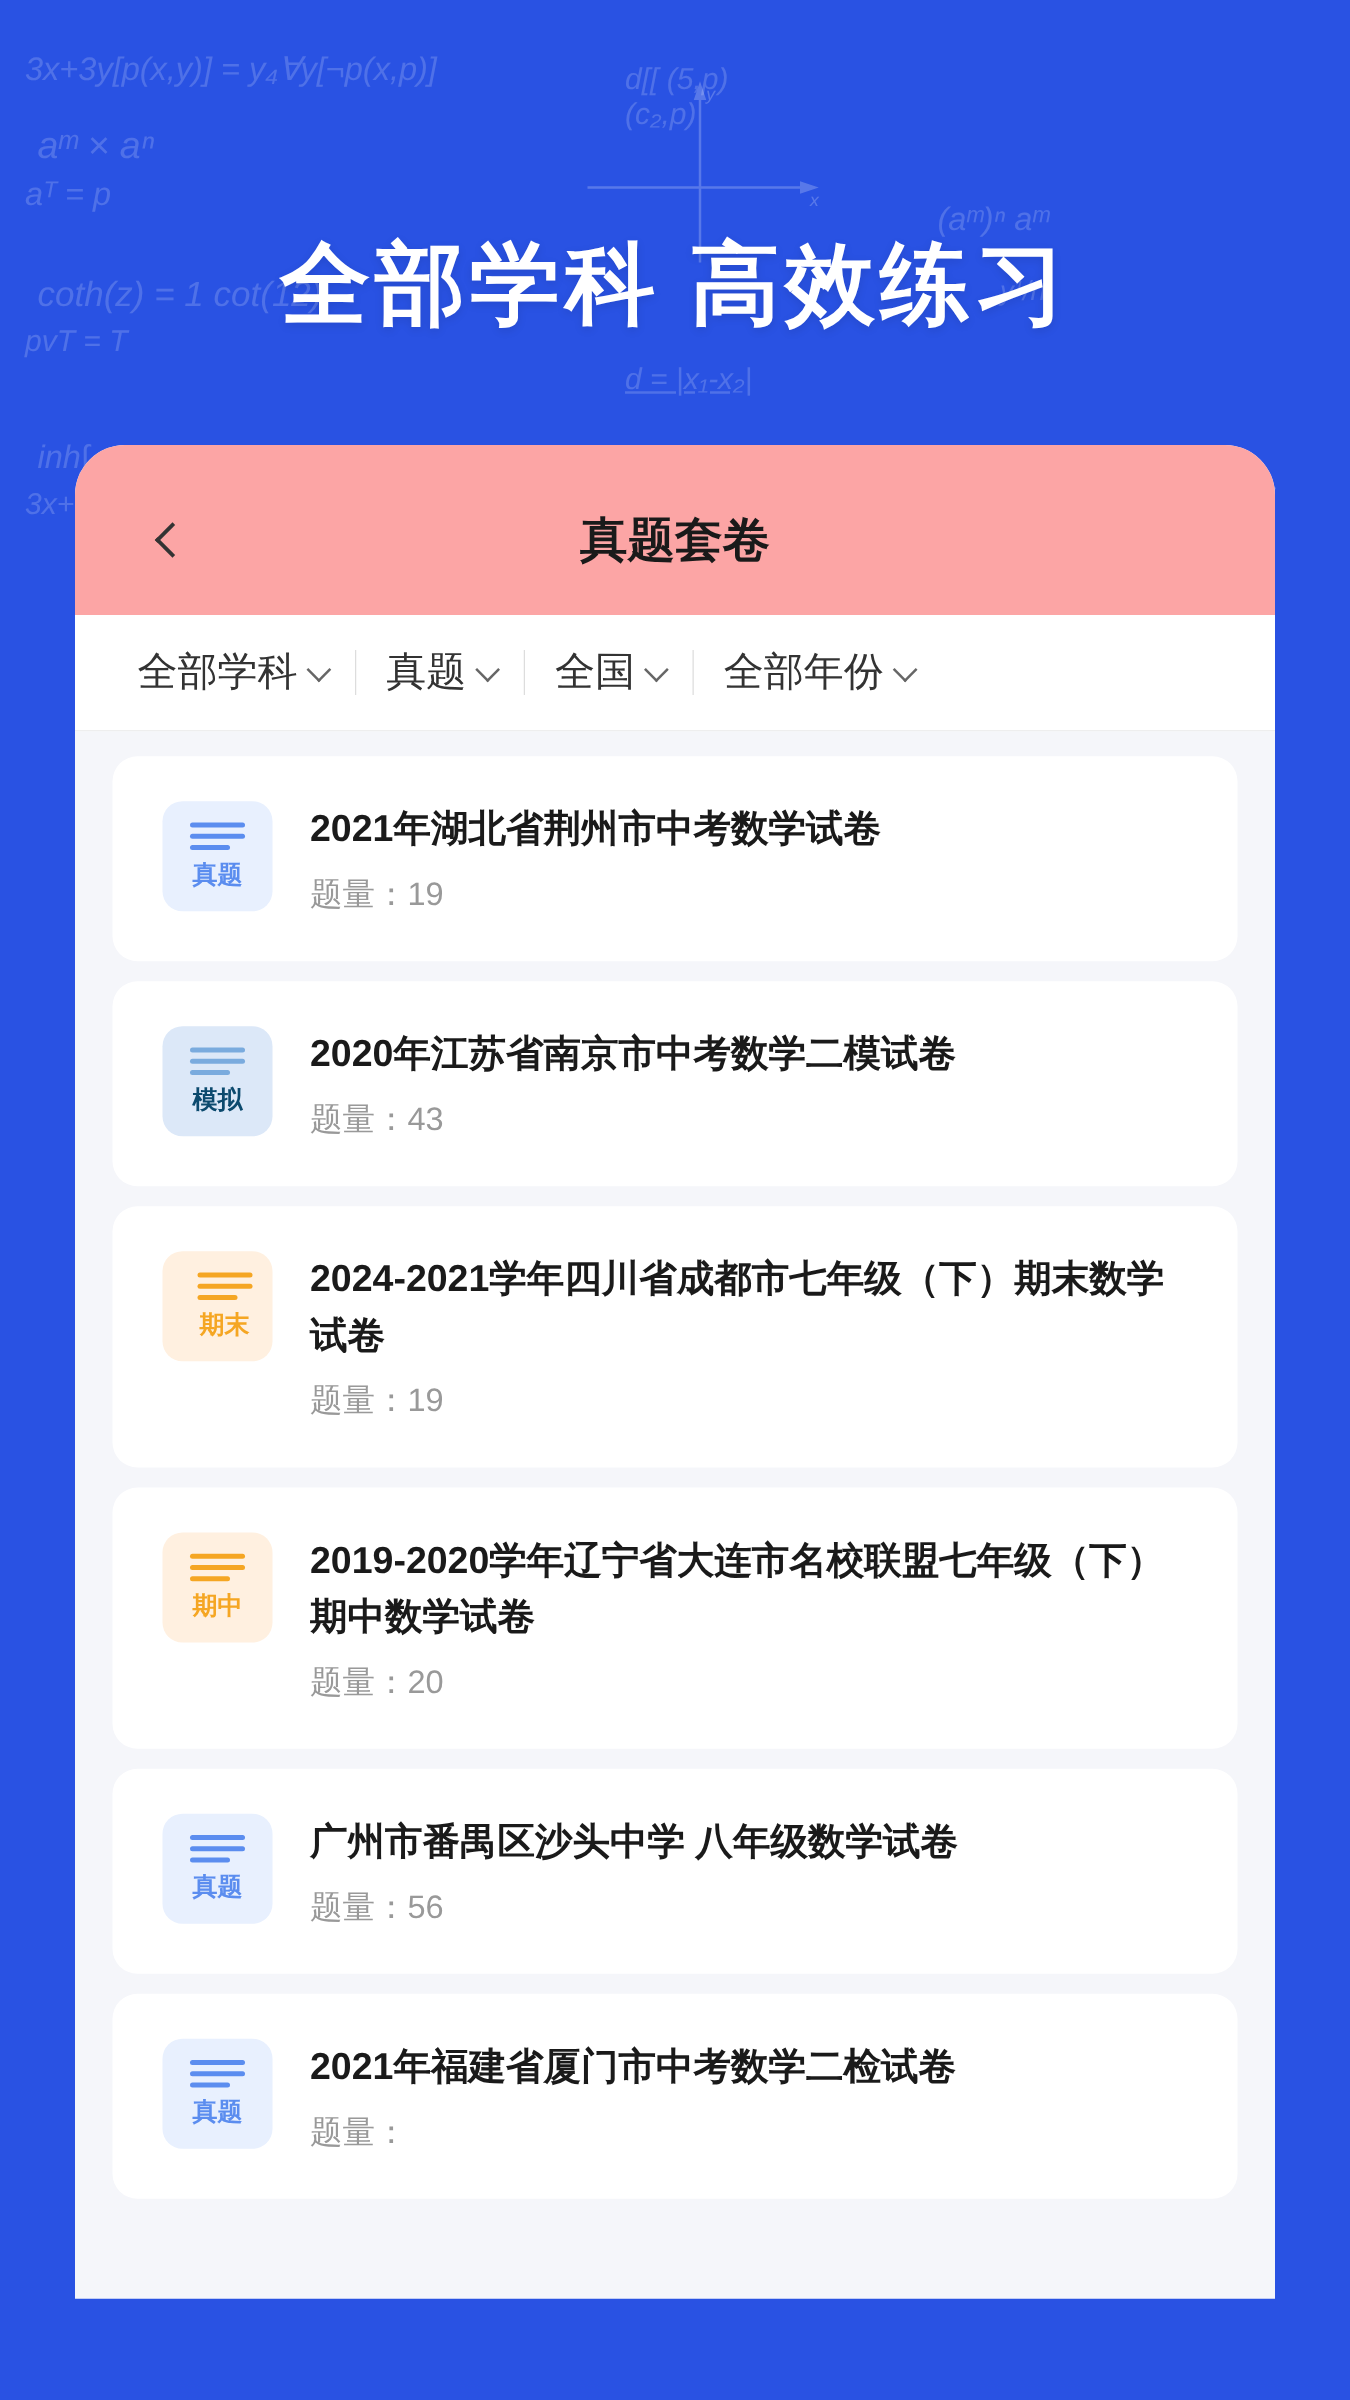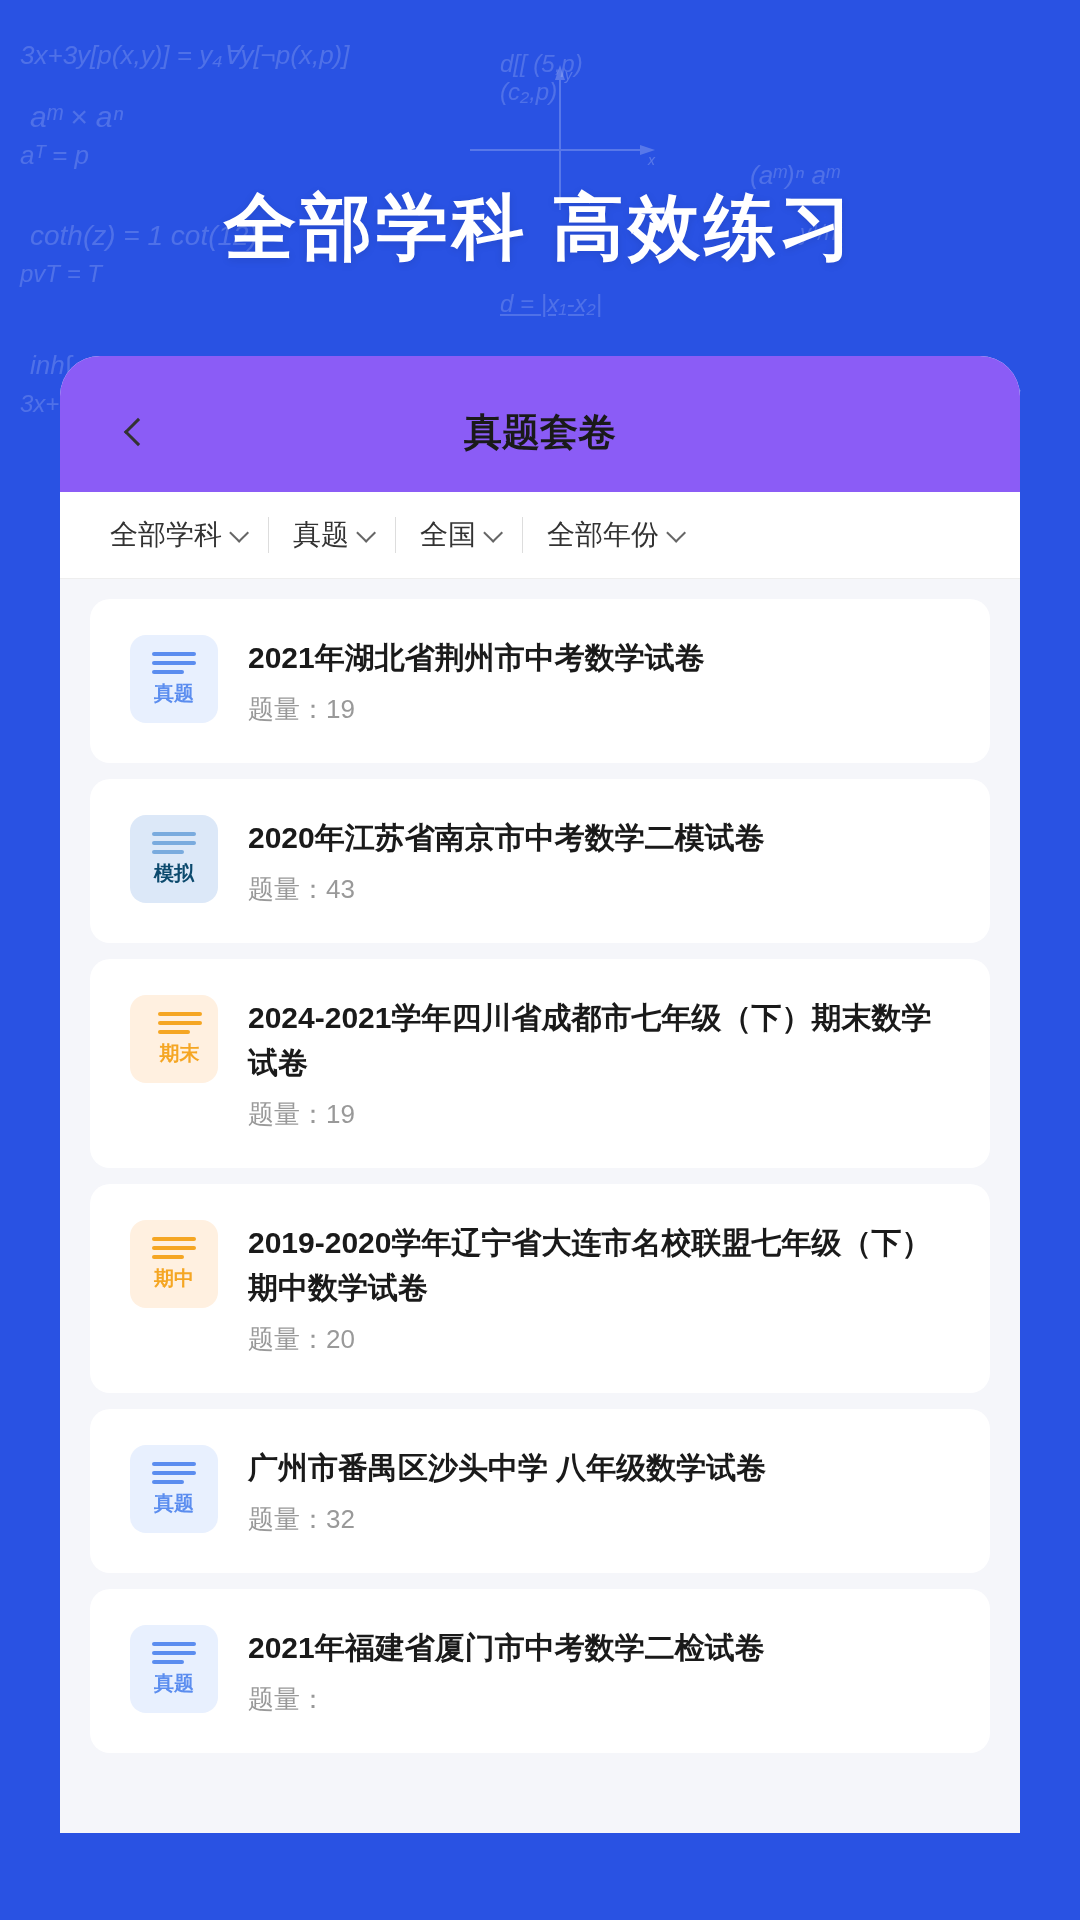--- a/index.html
+++ b/index.html
@@ -54,21 +54,21 @@
       border-radius: 40px 40px 0 0;
       min-height: 1360px;
       padding-bottom: 60px;
     }
 
     
     .card-header {
       display: flex;
       align-items: center;
       padding: 48px 50px 32px;
-      background: #8b5cf6;
+      background: #fca5a5;
       border-radius: 40px 40px 0 0;
     }
 
     .back-btn {
       width: 56px;
       height: 56px;
       display: flex;
       align-items: center;
       justify-content: center;
       cursor: pointer;
@@ -99,21 +99,21 @@
       background: white;
       padding: 24px 50px;
       gap: 0;
       border-bottom: 1px solid #eee;
     }
 
     .filter-item {
       display: flex;
       align-items: center;
       gap: 8px;
-      font-size: 28px;
+      font-size: 32px;
       color: #333;
       cursor: pointer;
       padding: 0 20px;
     }
 
     .filter-item:first-child {
       padding-left: 0;
     }
 
     .filter-divider {
@@ -386,21 +386,21 @@
         <div class="badge-icon">
           <div class="badge-line" style="width:44px;background:#5b8def;"></div>
           <div class="badge-line" style="width:44px;background:#5b8def;"></div>
           <div class="badge-line" style="width:32px;background:#5b8def;"></div>
         </div>
         <span class="badge-label" style="color:#5b8def;">真题</span>
       </div>
       <div class="exam-info">
         <div class="exam-title">广州市番禺区沙头中学 八年级数学试卷</div>
         <div class="exam-count">
-          <span>题量：</span><span class="exam-count-num">32</span>
+          <span>题量：</span><span class="exam-count-num">56</span>
         </div>
       </div>
     </div>
 
     <div class="exam-item">
       <div class="badge badge-zhenti">
         <div class="badge-icon">
           <div class="badge-line" style="width:44px;background:#5b8def;"></div>
           <div class="badge-line" style="width:44px;background:#5b8def;"></div>
           <div class="badge-line" style="width:32px;background:#5b8def;"></div>

